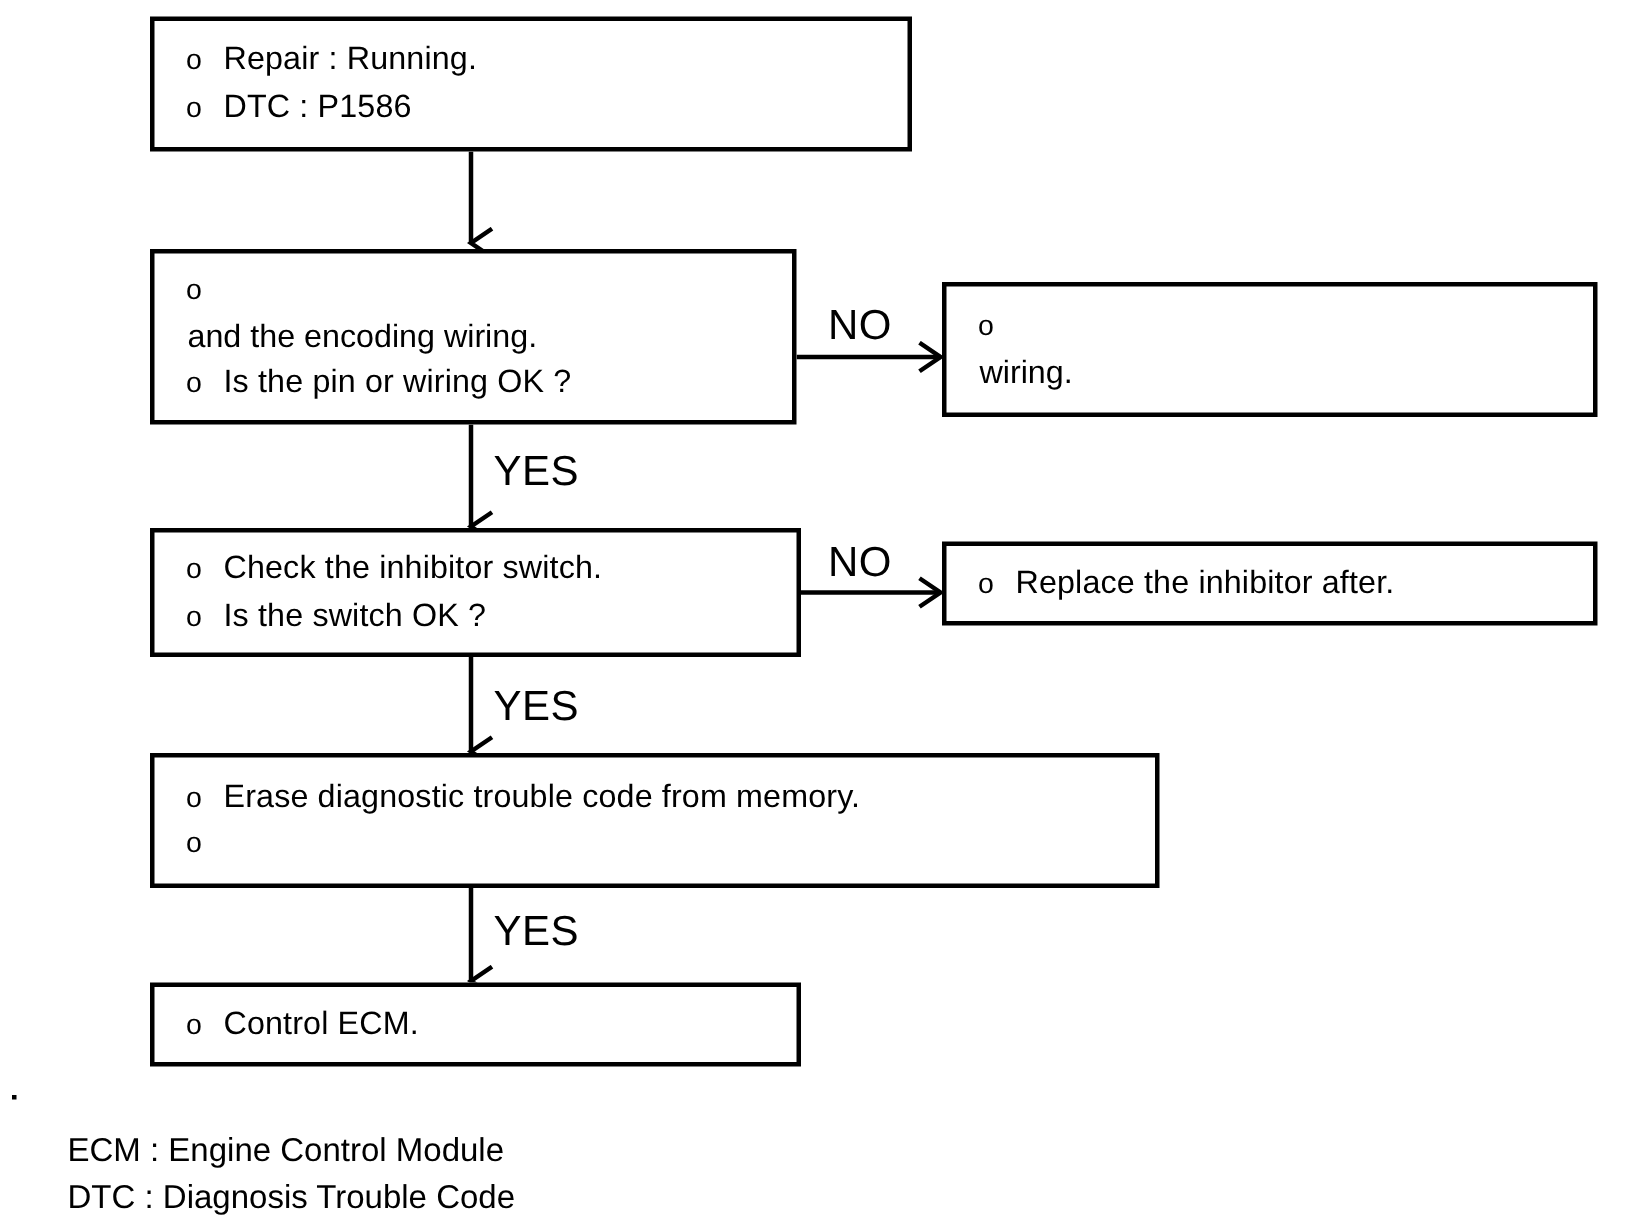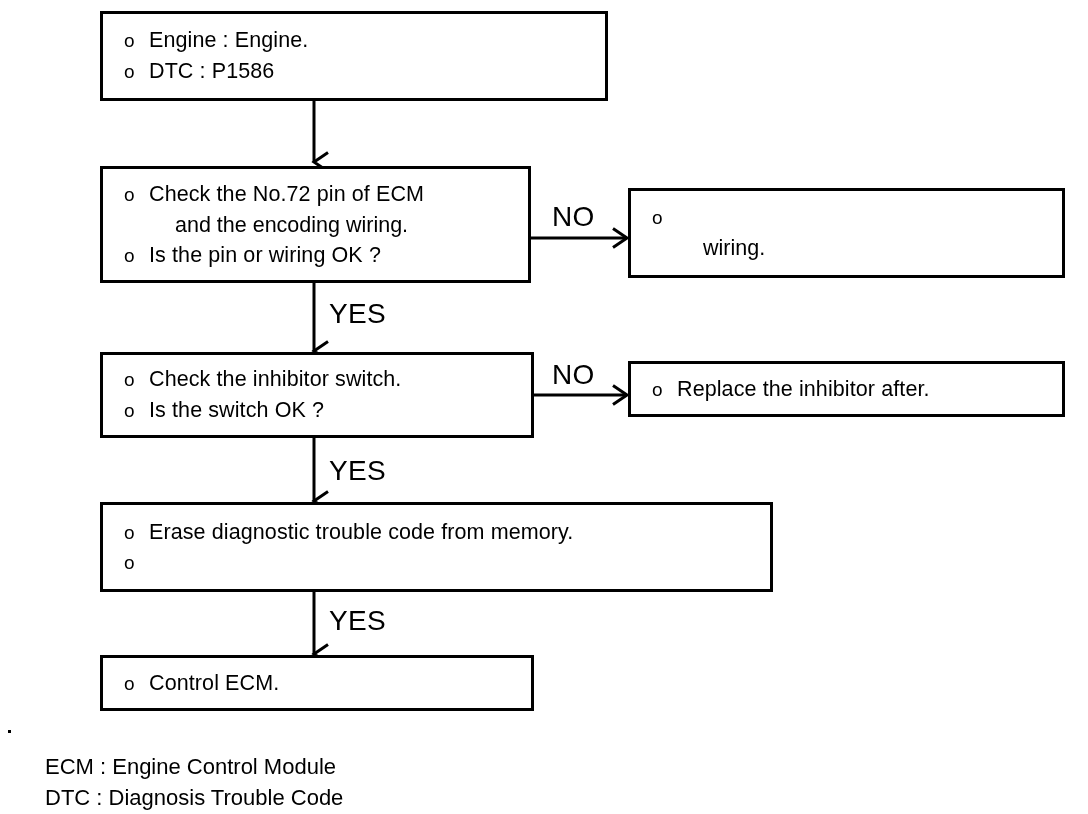--- a/index.html
+++ b/index.html
@@ -51,21 +51,21 @@
     padding-left: 21px;
     box-sizing: border-box;
     font-size: 19px;
     flex: 0 0 auto;
   }
   .ltext {
     display: inline-block;
   }
   .cont {
     display: block;
-    padding-left: 72px;
+    padding-left: 22px;
     font-size: 21.5px;
     line-height: 30px;
     white-space: nowrap;
   }
   .edge-label {
     position: absolute;
     font-size: 28px;
     line-height: 22px;
     letter-spacing: 0.3px;
     white-space: nowrap;
@@ -108,32 +108,31 @@
     <line x1="534" y1="395" x2="627" y2="395" stroke="#000000" stroke-width="3" marker-end="url(#arrowright)"></line>
 
     <line x1="314" y1="438" x2="314" y2="501" stroke="#000000" stroke-width="3" marker-end="url(#arrowdown)"></line>
 
     <line x1="314" y1="592" x2="314" y2="654" stroke="#000000" stroke-width="3" marker-end="url(#arrowdown)"></line>
   </svg>
 
   <div class="node" style="left:100px; top:11px; width:508px; height:90px;">
     <div class="line">
       <span class="bullet">o</span>
-      <span class="ltext">Engine : Engine.</span>
+      <span class="ltext">Repair : Running.</span>
     </div>
     <div class="line">
       <span class="bullet">o</span>
       <span class="ltext">DTC : P1586</span>
     </div>
   </div>
 
   <div class="node" style="left:100px; top:166px; width:431px; height:117px;">
     <div class="line">
       <span class="bullet">o</span>
-      <span class="ltext">Check the No.72 pin of ECM</span>
     </div>
     <div class="cont">and the encoding wiring.</div>
     <div class="line">
       <span class="bullet">o</span>
       <span class="ltext">Is the pin or wiring OK ?</span>
     </div>
   </div>
 
   <div class="node" style="left:628px; top:188px; width:437px; height:90px;">
     <div class="line">

